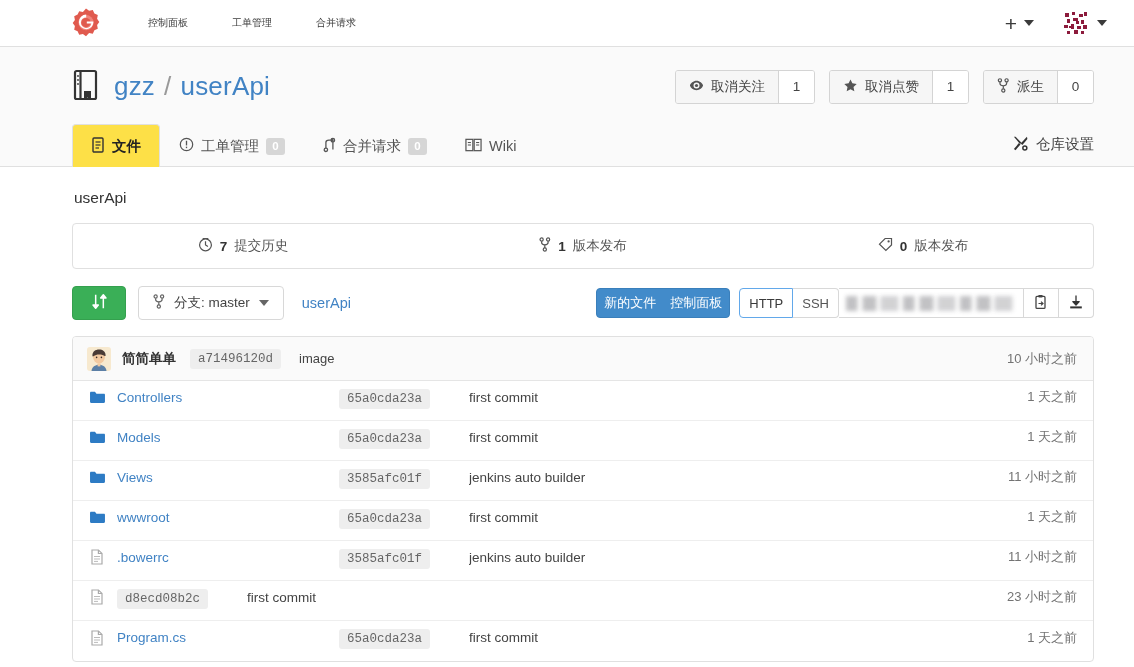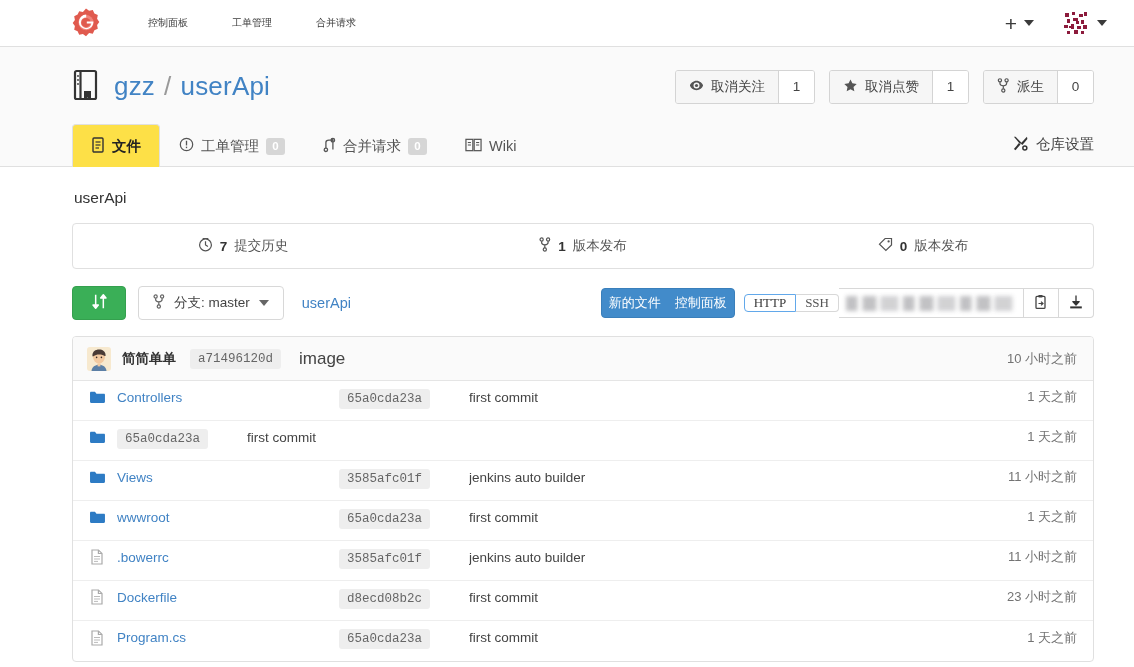--- a/index.html
+++ b/index.html
@@ -250,21 +250,21 @@
   }
   .btn-blue {
     display: flex; align-items: center;
     padding: 0 7px;
     color: #fff;
     font-size: 13px;
     cursor: pointer;
     white-space: nowrap;
   }
 
-  .proto-group { display: flex; height: 18px; font-family: Liberation Serif, serif; }
+  .proto-group { display: flex; height: 30px; }
   .proto {
     display: flex; align-items: center;
     padding: 0 9px;
     font-size: 13px;
     color: #555;
     background: #fff;
     border: 1px solid #d8d8d8;
     cursor: pointer;
   }
   .proto:first-child { border-radius: 4px 0 0 4px; }
@@ -342,21 +342,21 @@
     font-family: "Liberation Mono", "DejaVu Sans Mono", monospace;
     font-size: 12.5px;
     color: #666;
     background: #eee;
     border-radius: 3px;
     padding: 3px 8px;
     cursor: pointer;
     white-space: nowrap;
   }
   .commit-msg {
-    font-size: 17px;
+    font-size: 13px;
     color: #444;
     margin-left: 18px;
     overflow: hidden;
     text-overflow: ellipsis;
     white-space: nowrap;
   }
   .commit-time, .row-time {
     margin-left: auto;
     font-size: 13px;
     color: #737373;
@@ -702,20 +702,21 @@
       <span class="row-msg">first commit</span>
       <span class="row-time">1 天之前</span>
     </div>
 
     <div class="file-row">
       <span class="row-icon">
         <svg width="17" height="14" viewBox="0 0 18 15">
             <path d="M1 3.2c0-.7.5-1.2 1.1-1.2h4.2l1.6 1.9h8.1c.6 0 1 .5 1 1.1v7.7c0 .7-.5 1.2-1.1 1.2H2.1c-.6 0-1.1-.5-1.1-1.2z" fill="#2d7bc4"></path>
           </svg>
       </span>
+      <a class="row-name">Models</a>
       <span class="row-sha-cell"><span class="sha">65a0cda23a</span></span>
       <span class="row-msg">first commit</span>
       <span class="row-time">1 天之前</span>
     </div>
 
     <div class="file-row">
       <span class="row-icon">
         <svg width="17" height="14" viewBox="0 0 18 15">
             <path d="M1 3.2c0-.7.5-1.2 1.1-1.2h4.2l1.6 1.9h8.1c.6 0 1 .5 1 1.1v7.7c0 .7-.5 1.2-1.1 1.2H2.1c-.6 0-1.1-.5-1.1-1.2z" fill="#2d7bc4"></path>
           </svg>
@@ -757,21 +758,20 @@
     <div class="file-row">
       <span class="row-icon">
         <svg width="14" height="16" viewBox="0 0 14 16">
             <path d="M2 1h6.5L12 4.4V15H2z" fill="#fff" stroke="#aaa" stroke-width="1.2"></path>
             <path d="M8.4 1v3.5H12" fill="none" stroke="#aaa" stroke-width="1.2"></path>
             <line x1="4" y1="7.5" x2="10" y2="7.5" stroke="#bbb" stroke-width="1"></line>
             <line x1="4" y1="10" x2="10" y2="10" stroke="#bbb" stroke-width="1"></line>
             <line x1="4" y1="12.4" x2="8" y2="12.4" stroke="#bbb" stroke-width="1"></line>
           </svg>
       </span>
-      <a class="row-name">Dockerfile</a>
       <span class="row-sha-cell"><span class="sha">d8ecd08b2c</span></span>
       <span class="row-msg">first commit</span>
       <span class="row-time">23 小时之前</span>
     </div>
 
     <div class="file-row">
       <span class="row-icon">
         <svg width="14" height="16" viewBox="0 0 14 16">
             <path d="M2 1h6.5L12 4.4V15H2z" fill="#fff" stroke="#aaa" stroke-width="1.2"></path>
             <path d="M8.4 1v3.5H12" fill="none" stroke="#aaa" stroke-width="1.2"></path>

